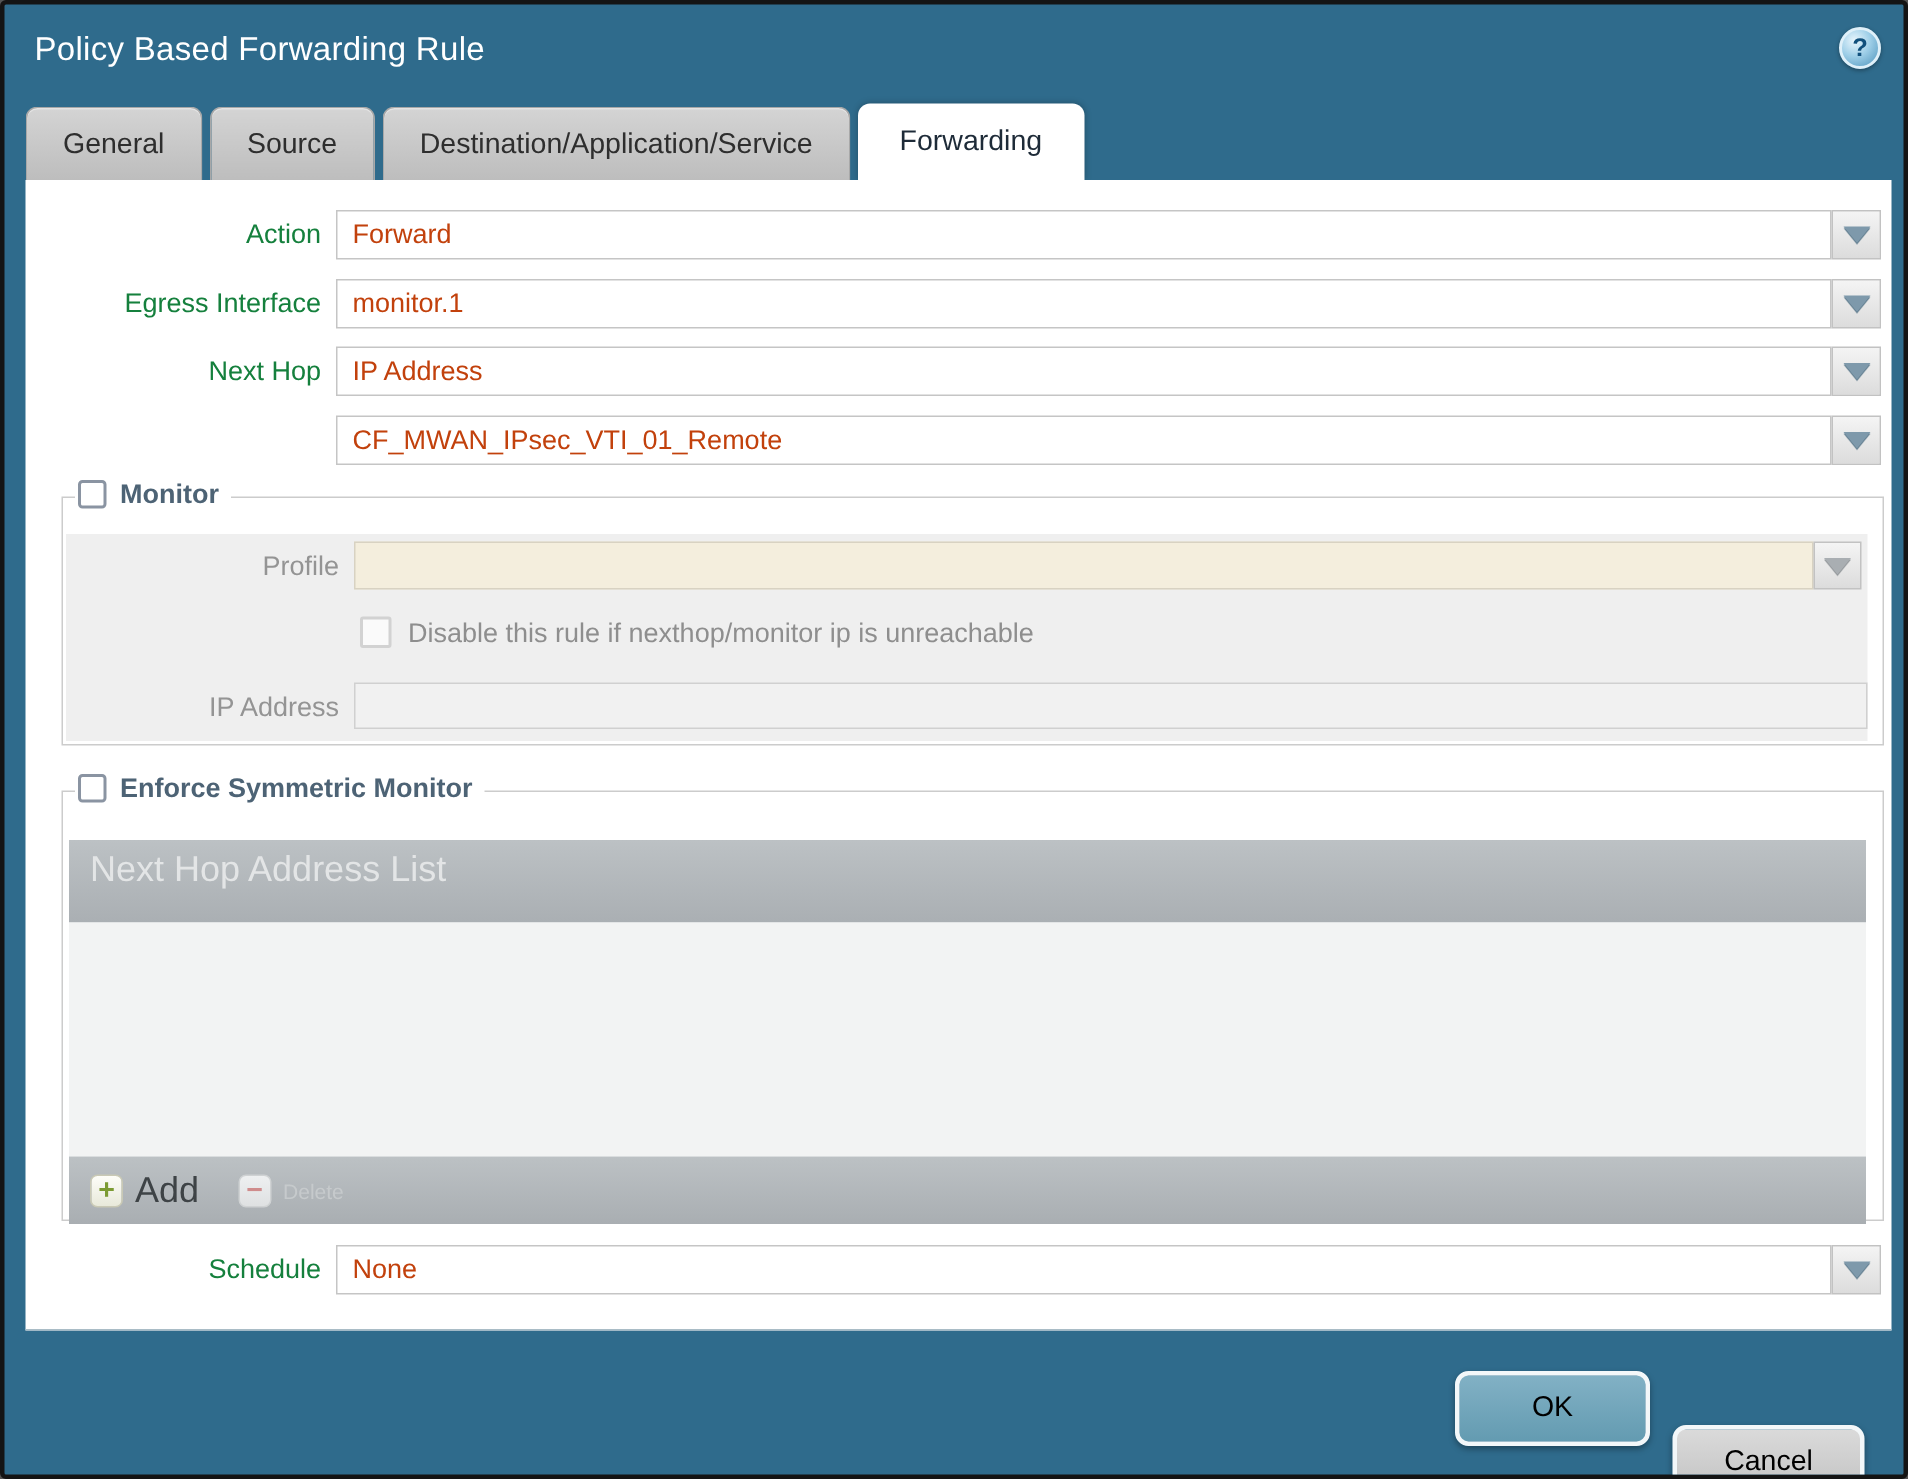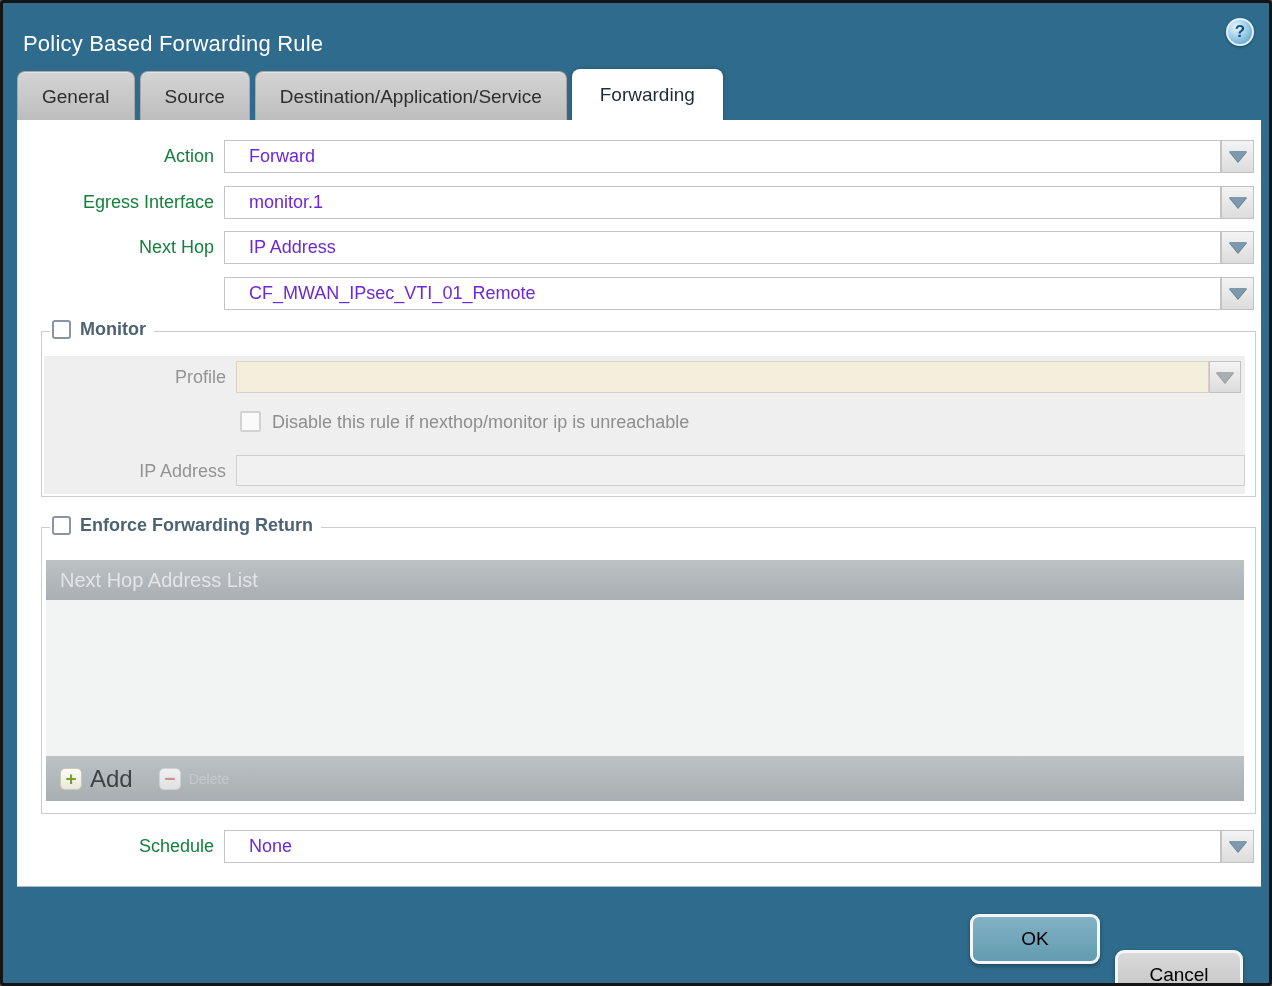--- a/index.html
+++ b/index.html
@@ -8,21 +8,21 @@
 
   .dialog {
     position:relative; width:1272px; height:986px;
     background:#2f6b8c; border:3px solid #141414; border-radius:4px;
     overflow:hidden;
   }
 
   
   .title {
     position:absolute; left:20px; top:17px;
-    color:#ffffff; font-size:22px; font-weight:400; letter-spacing:.2px;margin-top:11px;
+    color:#ffffff; font-size:22px; font-weight:400; letter-spacing:.2px;
   }
   .help-icon {
     position:absolute; right:15px; top:15px; width:28px; height:28px;
     border-radius:50%;
     background:radial-gradient(circle at 35% 30%, #e9f6fd 0%, #9fcfe8 45%, #4c93bb 100%);
     border:2px solid #dff0f9;
     color:#11507c; font-size:17px; font-weight:bold;
     display:flex; align-items:center; justify-content:center;
     box-shadow:0 1px 3px rgba(0,0,0,.35);
     cursor:pointer;
@@ -55,21 +55,21 @@
     background:#ffffff; border-bottom:1px solid #a9bcc6;
   }
 
   .frm-label {
     position:absolute; left:0; width:197px; text-align:right;
     font-size:18px; color:#15803d; line-height:33px; white-space:nowrap;
   }
   .frm-input {
     position:absolute; left:207px; width:997px; height:33px;
     background:#ffffff; border:1px solid #c5c5c5;
-    font-size:18px; color:#6d28d9; line-height:31px; padding:0 24px;
+    font-size:18px; color:#c2410c; line-height:31px; padding:0 10px;
     white-space:nowrap; overflow:hidden;
   }
   .dd-btn {
     position:absolute; left:1204px; width:33px; height:33px;
     background:linear-gradient(#f4f4f4,#dcdcdc);
     border:1px solid #c2c2c2;
     display:flex; align-items:center; justify-content:center;
     cursor:pointer;
   }
   .dd-tri {
@@ -120,22 +120,22 @@
     position:absolute; font-size:18px; color:#8e8e8e; line-height:23px; white-space:nowrap;
   }
   .dis-input {
     position:absolute; left:194px; top:123px; width:1009px; height:31px;
     background:#f1f1f1; border:1px solid #d0d0d0;
   }
 
   
   .nh-table { position:absolute; left:4px; top:32px; width:1198px; }
   .nh-header {
-    height:40px; background:linear-gradient(#bcc1c4,#aaafb3);
-    color:#e3e5e6; font-size:20px; line-height:40px; padding-left:14px;
+    height:55px; background:linear-gradient(#bcc1c4,#aaafb3);
+    color:#e3e5e6; font-size:24px; line-height:40px; padding-left:14px;
   }
   .nh-body { height:156px; background:#f2f3f3; }
   .nh-footer {
     height:45px; background:linear-gradient(#bcc1c4,#a9aeb2);
     display:flex; align-items:center; padding-left:14px; gap:26px;
   }
   .tbl-btn { display:flex; align-items:center; gap:8px; cursor:pointer; }
   .tbl-btn.disabled { cursor:default; }
   .mini-icon {
     width:22px; height:22px; border-radius:5px;
@@ -222,21 +222,21 @@
       <div class="dis-checkbox" style="left:198px; top:79px;"></div>
       <div class="dis-check-label" style="left:230px; top:79px;">Disable this rule if nexthop/monitor ip is unreachable</div>
 
       <div class="dis-label" style="top:123px;">IP Address</div>
       <div class="dis-input"></div>
     </div>
 
     <div class="fieldset" style="left:24px; top:407px; width:1215px; height:287px;">
       <div class="legend">
         <div class="legend-checkbox"></div>
-        <div class="legend-text">Enforce Forwarding Return</div>
+        <div class="legend-text">Enforce Symmetric Monitor</div>
       </div>
 
       <div class="nh-table">
         <div class="nh-header">Next Hop Address List</div>
         <div class="nh-body"></div>
         <div class="nh-footer">
           <div class="tbl-btn">
             <span class="mini-icon add-ic">+</span>
             <span class="add-txt">Add</span>
           </div>

